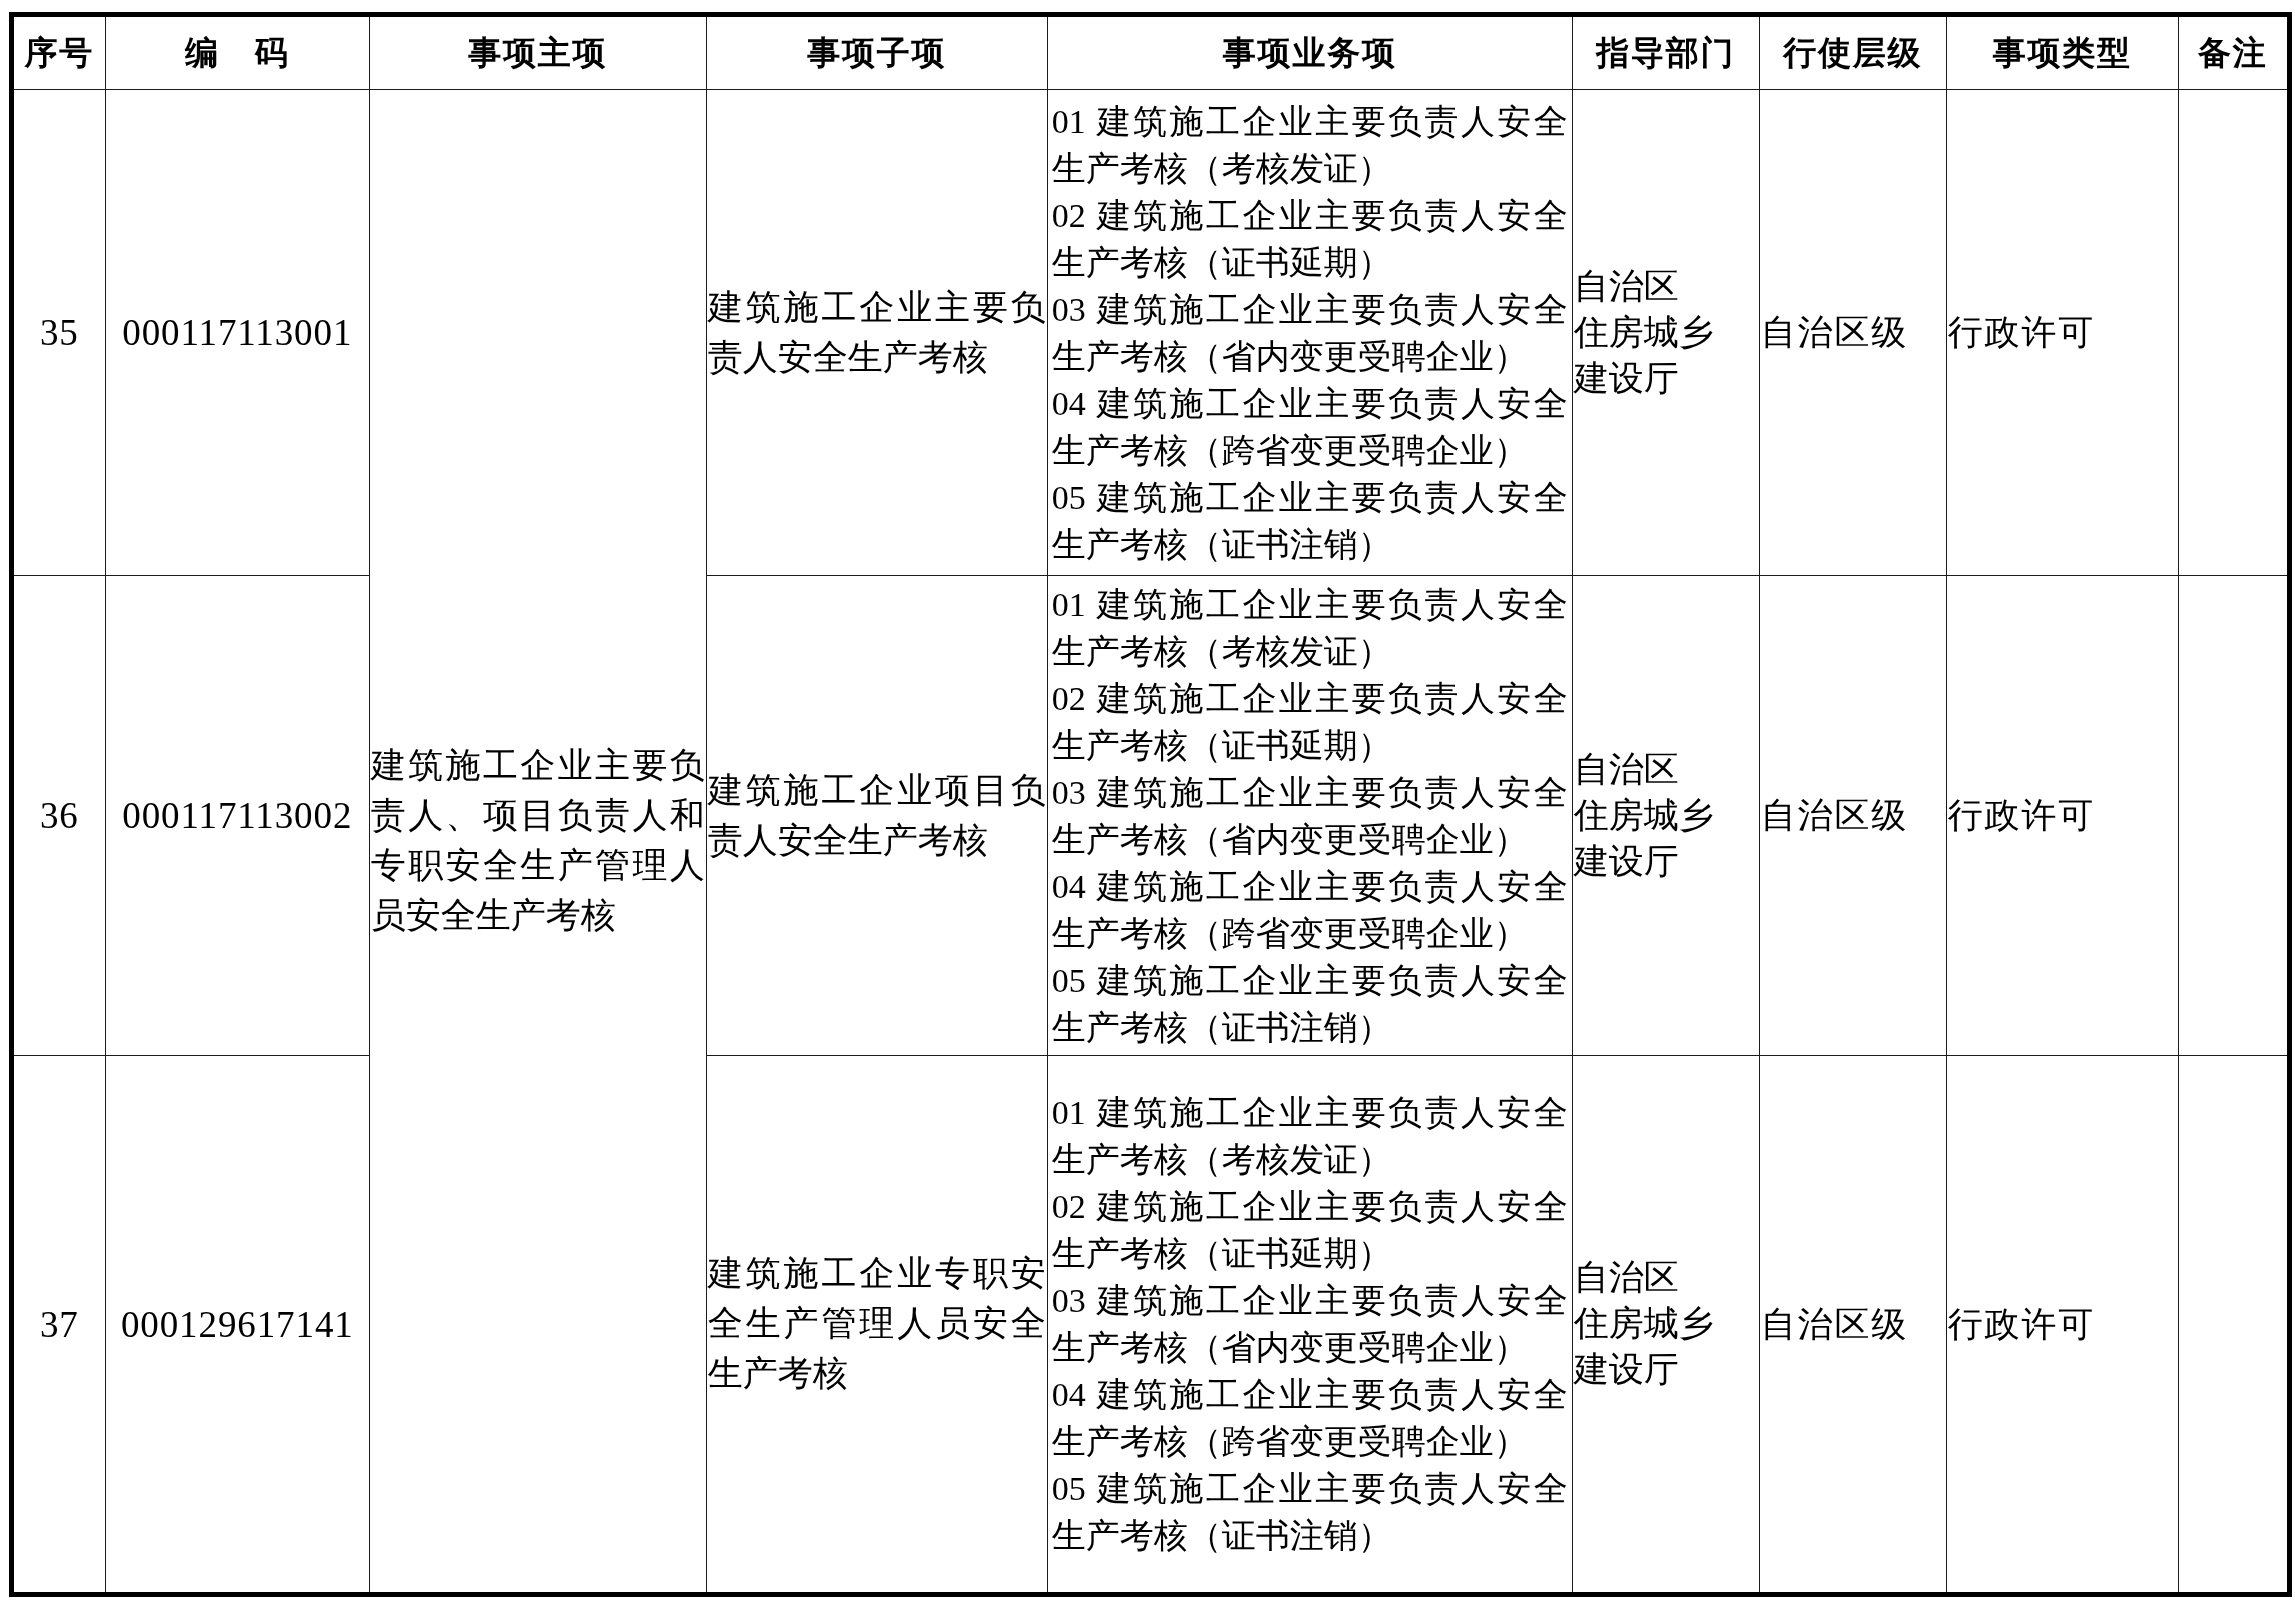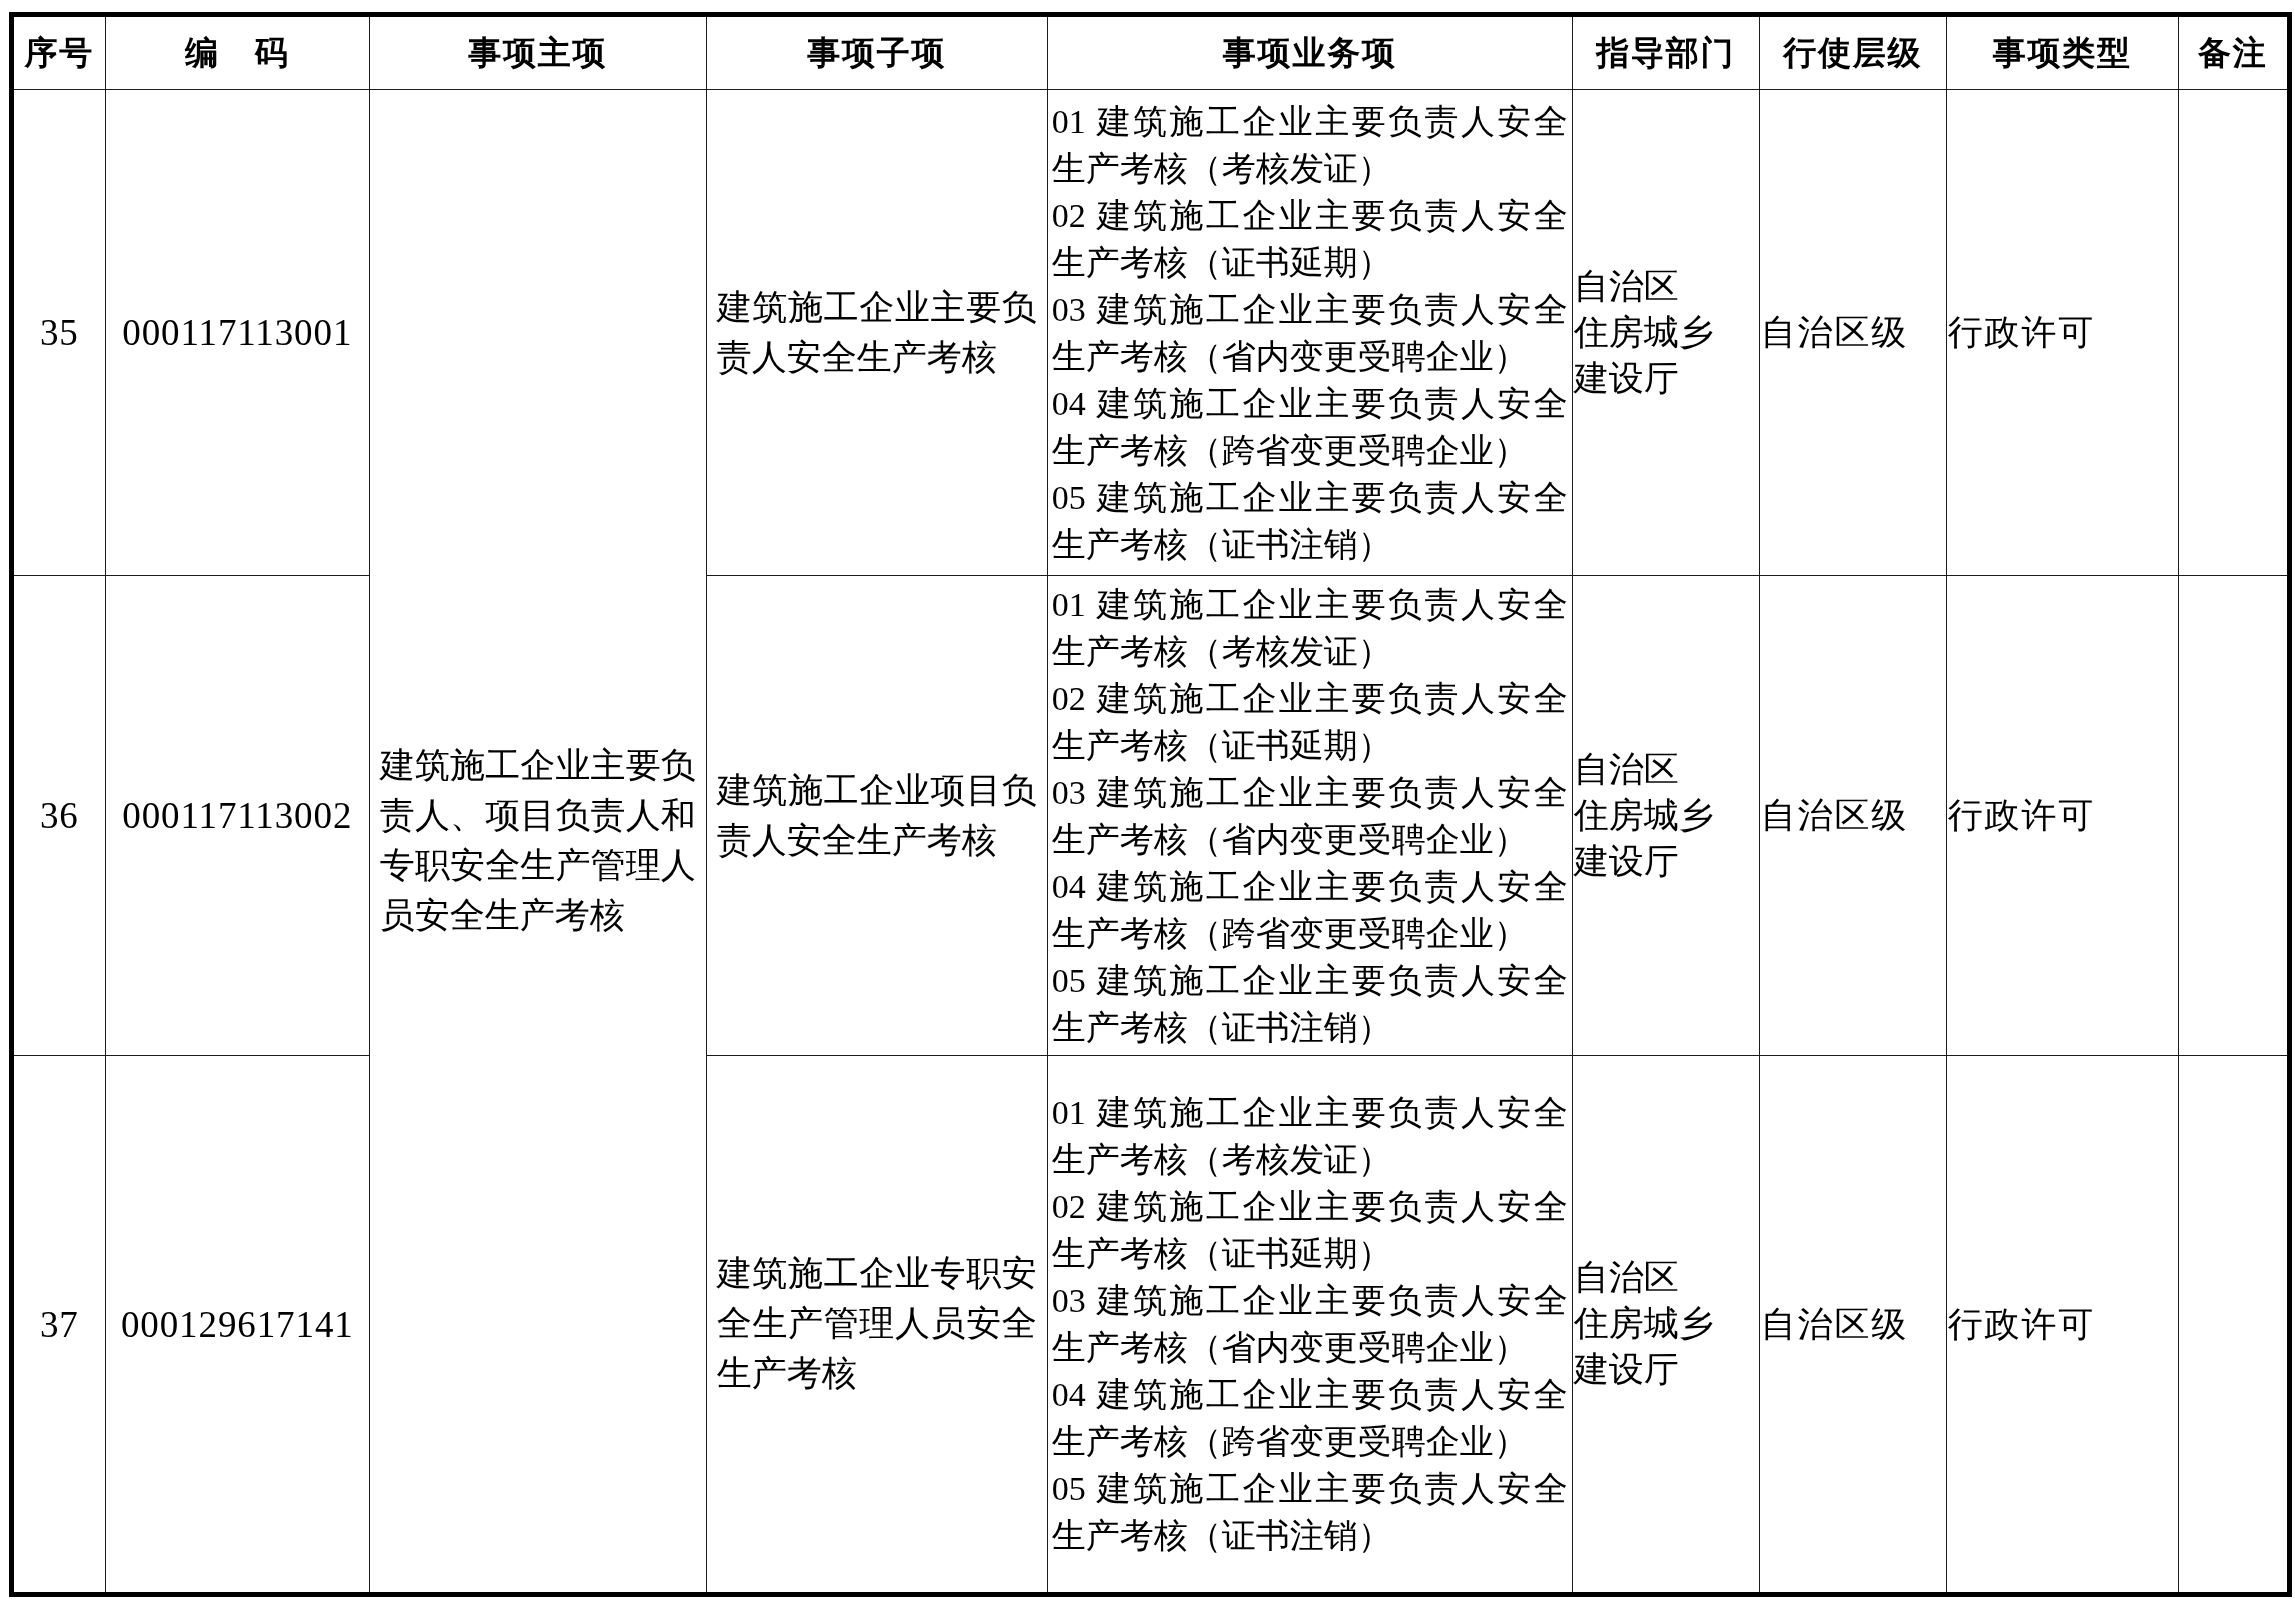--- a/index.html
+++ b/index.html
@@ -47,21 +47,21 @@
   td.seq-cell, td.code-cell {
     text-align: center;
     vertical-align: middle;
     font-size: 37px;
     letter-spacing: 0.9px;
   }
   td.main-cell, td.sub-cell {
     vertical-align: middle;
     text-align: justify;
     text-justify: inter-character;
-    padding: 0 10px;
+    padding: 0 1px;
     font-size: 35px;
     line-height: 50px;
   }
   td.biz-cell {
     vertical-align: middle;
     padding: 0 4px;
   }
   td.biz-cell .biz-item {
     text-align: justify;
     text-justify: inter-character;

